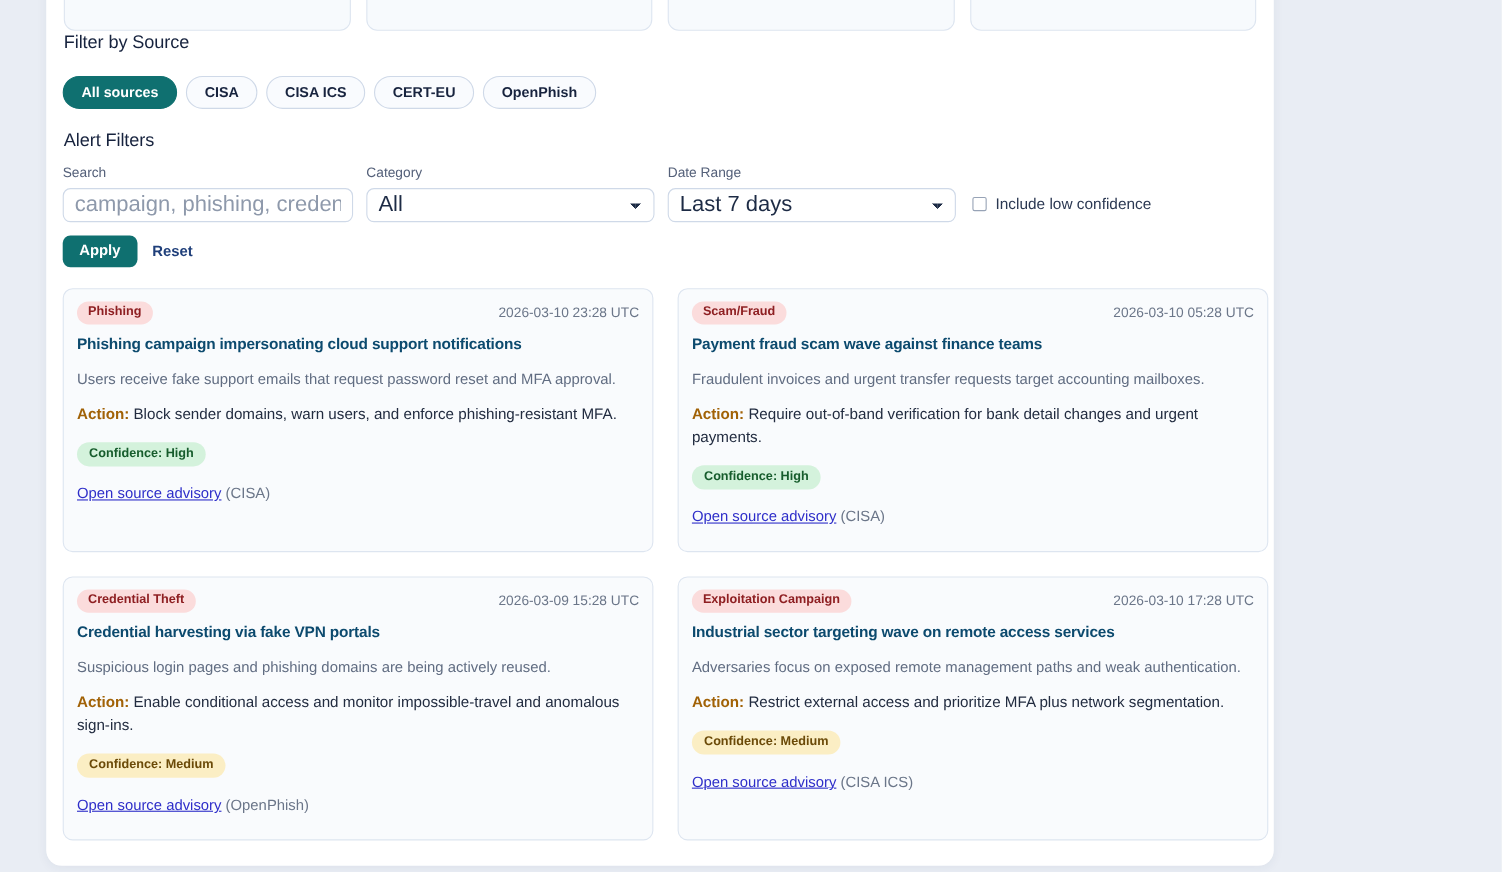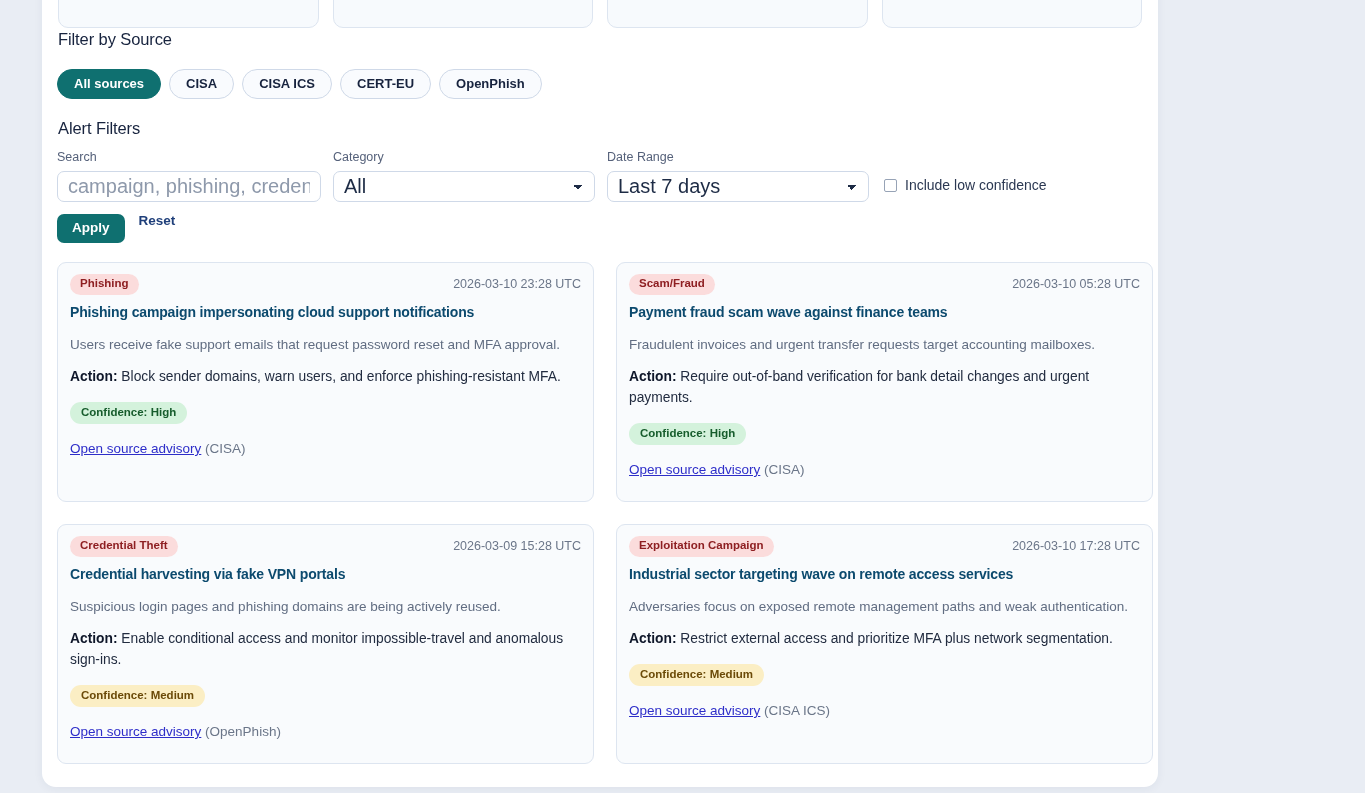--- a/index.html
+++ b/index.html
@@ -162,21 +162,21 @@
     line-height: 1;
     cursor: pointer;
     white-space: nowrap;
   }
 
   .actions {
     position: absolute;
     left: 0;
     top: 63px;
     display: flex;
-    align-items: flex-start;
+    align-items: center;
     gap: 14px;
   }
   .btn-apply {
     font-family: "Liberation Sans", sans-serif;
     background: #0f7070;
     color: #ffffff;
     font-size: 13.5px;
     font-weight: bold;
     border: none;
     border-radius: 7px;
@@ -251,21 +251,21 @@
     color: #616d82;
     margin: 14px 0 0;
     line-height: 1.45;
   }
   .alert-action {
     font-size: 13.8px;
     color: #222c40;
     margin: 13px 0 0;
     line-height: 1.5;
   }
-  .alert-action b { color: #0f172a; }
+  .alert-action b { color: #a16207; }
   .conf-badge {
     display: inline-block;
     margin-top: 14px;
     font-size: 11.5px;
     font-weight: bold;
     border-radius: 999px;
     padding: 5px 11px 6px;
     line-height: 1;
   }
   .conf-high { background: #d4f2dc; color: #165c2c; }

